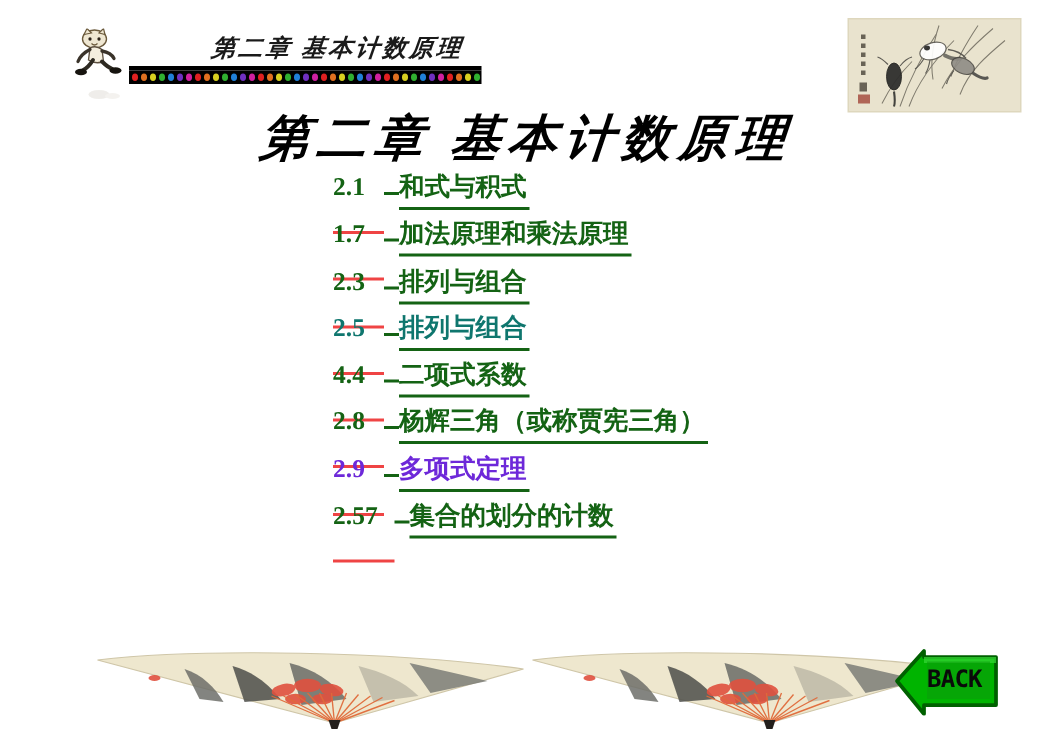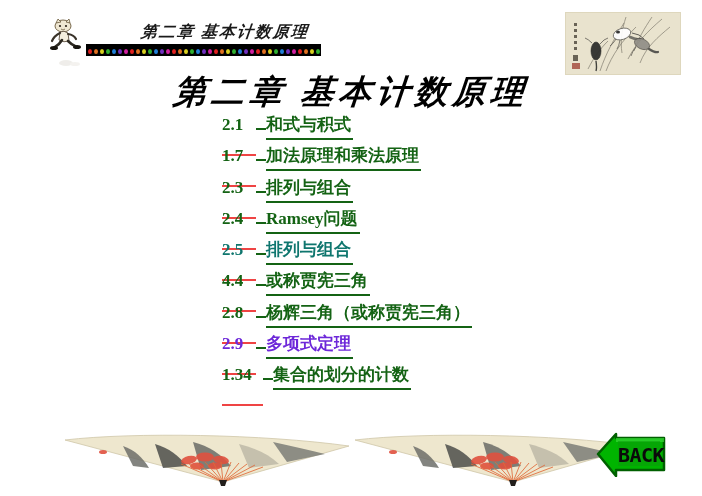--- a/index.html
+++ b/index.html
@@ -167,21 +167,21 @@
     top: 432px;
     width: 72px;
     height: 45px;
     cursor: pointer;
   }
   .back-label {
     position: absolute;
     left: 22px;
     top: 11px;
     font-family: "DejaVu Sans Mono", "Liberation Mono", monospace;
-    font-size: 20px;
+    font-size: 16px;
     font-weight: bold;
     color: #0a0a0a;
     letter-spacing: -0.5px;
     pointer-events: none;
   }
 </style>
 </head>
 <body>
 
 <div id="slide">
@@ -301,26 +301,25 @@
       <rect x="6" y="50" width="8" height="6" fill="#9c3b2e" opacity="0.75"></rect>
     </svg>
   </div>
 
   <div class="main-title">第二章 基本计数原理</div>
 
   <div class="toc" id="toc-list">
       <a class="toc-item" href="#" style="color: rgb(20, 99, 20);"><span class="num">2.1</span><span class="gap"></span><span class="txt">和式与积式</span></a>
       <a class="toc-item" href="#" style="color: rgb(20, 99, 20);"><span class="num">1.7</span><span class="gap"></span><span class="txt">加法原理和乘法原理</span></a>
       <a class="toc-item" href="#" style="color: rgb(20, 99, 20);"><span class="num">2.3</span><span class="gap"></span><span class="txt">排列与组合</span></a>
-      <a class="toc-item" href="#" style="color: rgb(20, 99, 20);"><span class="num">2.4</span><span class="gap"></span><span class="txt">Ramsey问题</span></a>
       <a class="toc-item" href="#" style="color: #0f766e;"><span class="num">2.5</span><span class="gap"></span><span class="txt">排列与组合</span></a>
-      <a class="toc-item" href="#" style="color: rgb(20, 99, 20);"><span class="num">4.4</span><span class="gap"></span><span class="txt">或称贾宪三角</span></a>
+      <a class="toc-item" href="#" style="color: rgb(20, 99, 20);"><span class="num">4.4</span><span class="gap"></span><span class="txt">二项式系数</span></a>
       <a class="toc-item" href="#" style="color: rgb(20, 99, 20);"><span class="num">2.8</span><span class="gap"></span><span class="txt">杨辉三角（或称贾宪三角）</span></a>
       <a class="toc-item" href="#" style="color: #6d28d9;"><span class="num">2.9</span><span class="gap"></span><span class="txt">多项式定理</span></a>
-      <a class="toc-item wide" href="#" style="color: rgb(20, 99, 20);"><span class="num">1.34</span><span class="gap"></span><span class="txt">集合的划分的计数</span></a>
+      <a class="toc-item wide" href="#" style="color: rgb(20, 99, 20);"><span class="num">2.57</span><span class="gap"></span><span class="txt">集合的划分的计数</span></a>
     </div>
 
   <svg class="fan fan-left" viewBox="0 0 290 62">
     <path d="M2 16 C70 8 200 10 286 22 L160 58 Z" fill="#eee7ce" stroke="#cfc6a8" stroke-width="0.8"></path>
     <g opacity="0.85">
       <path d="M60 22 C72 26 80 34 86 44 L70 42 Z" fill="#6e6f6a"></path>
       <path d="M92 20 C106 24 116 32 124 42 L100 44 Z" fill="#4e4f4b"></path>
       <path d="M130 18 C146 22 158 30 168 42 L138 46 Z" fill="#6b6c67"></path>
       <path d="M176 20 C192 24 206 30 216 40 L186 44 Z" fill="#55565250"></path>
       <path d="M210 18 C228 22 246 26 262 30 L224 38 Z" fill="#7d7e78"></path>

